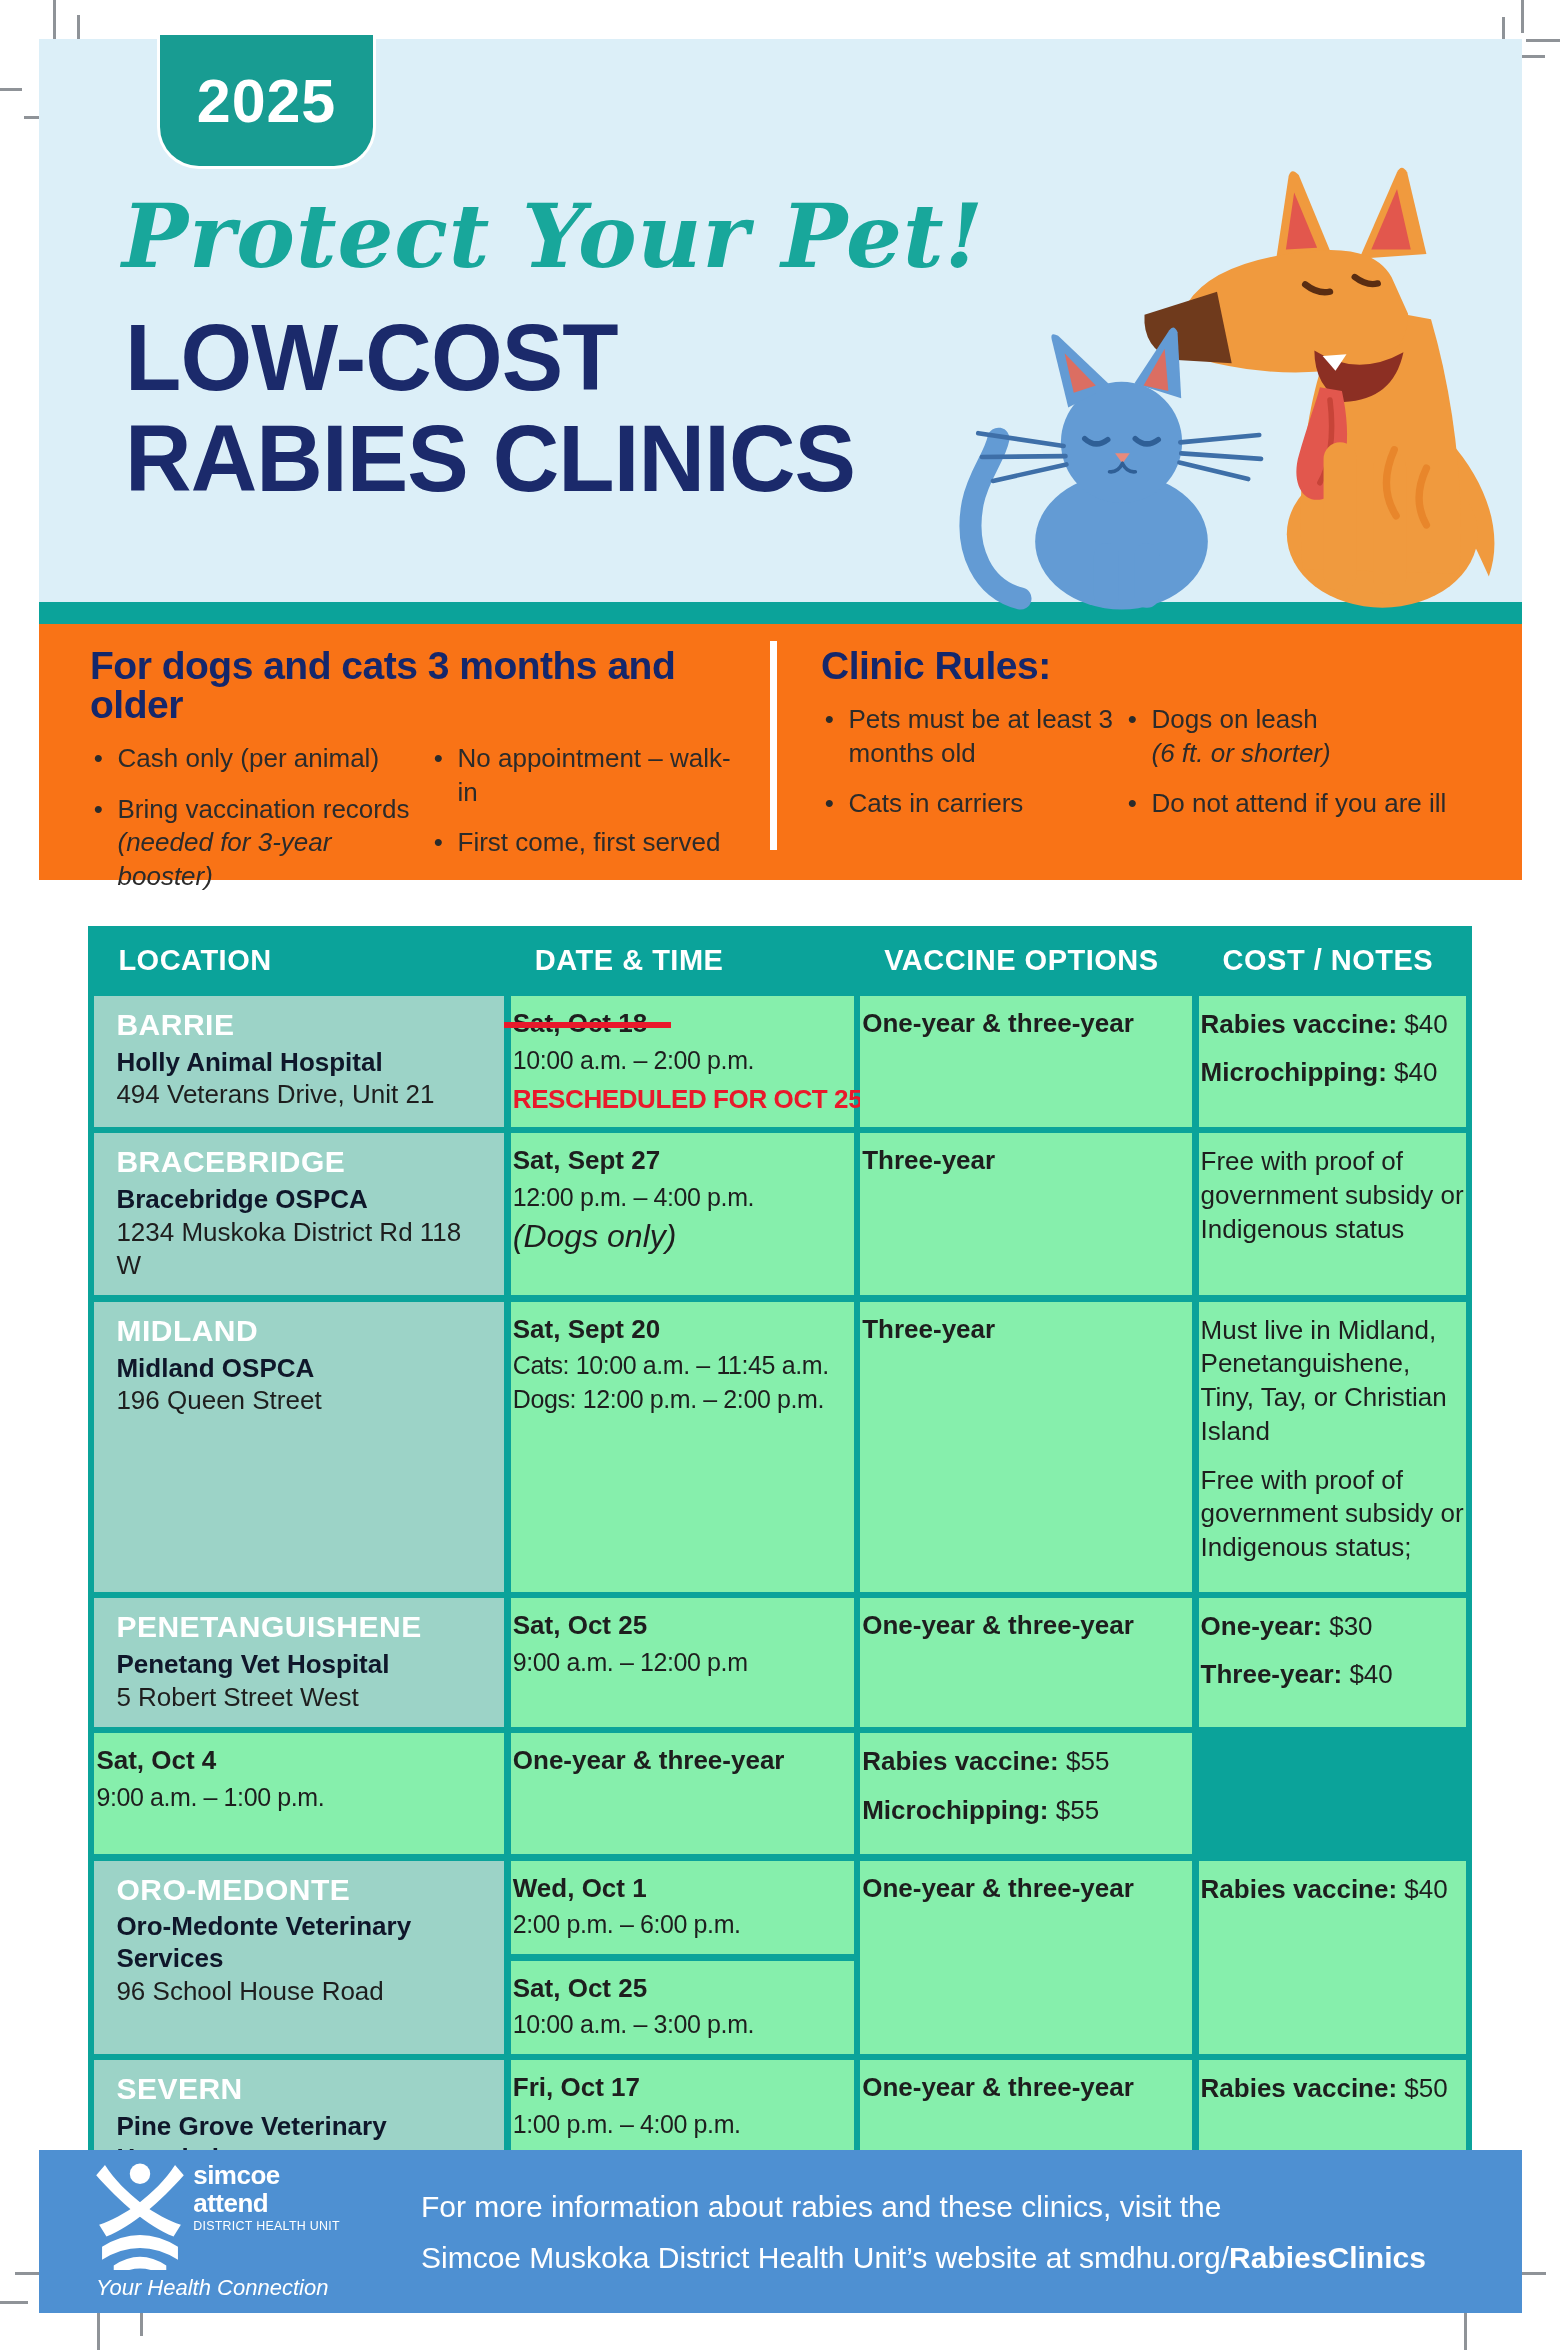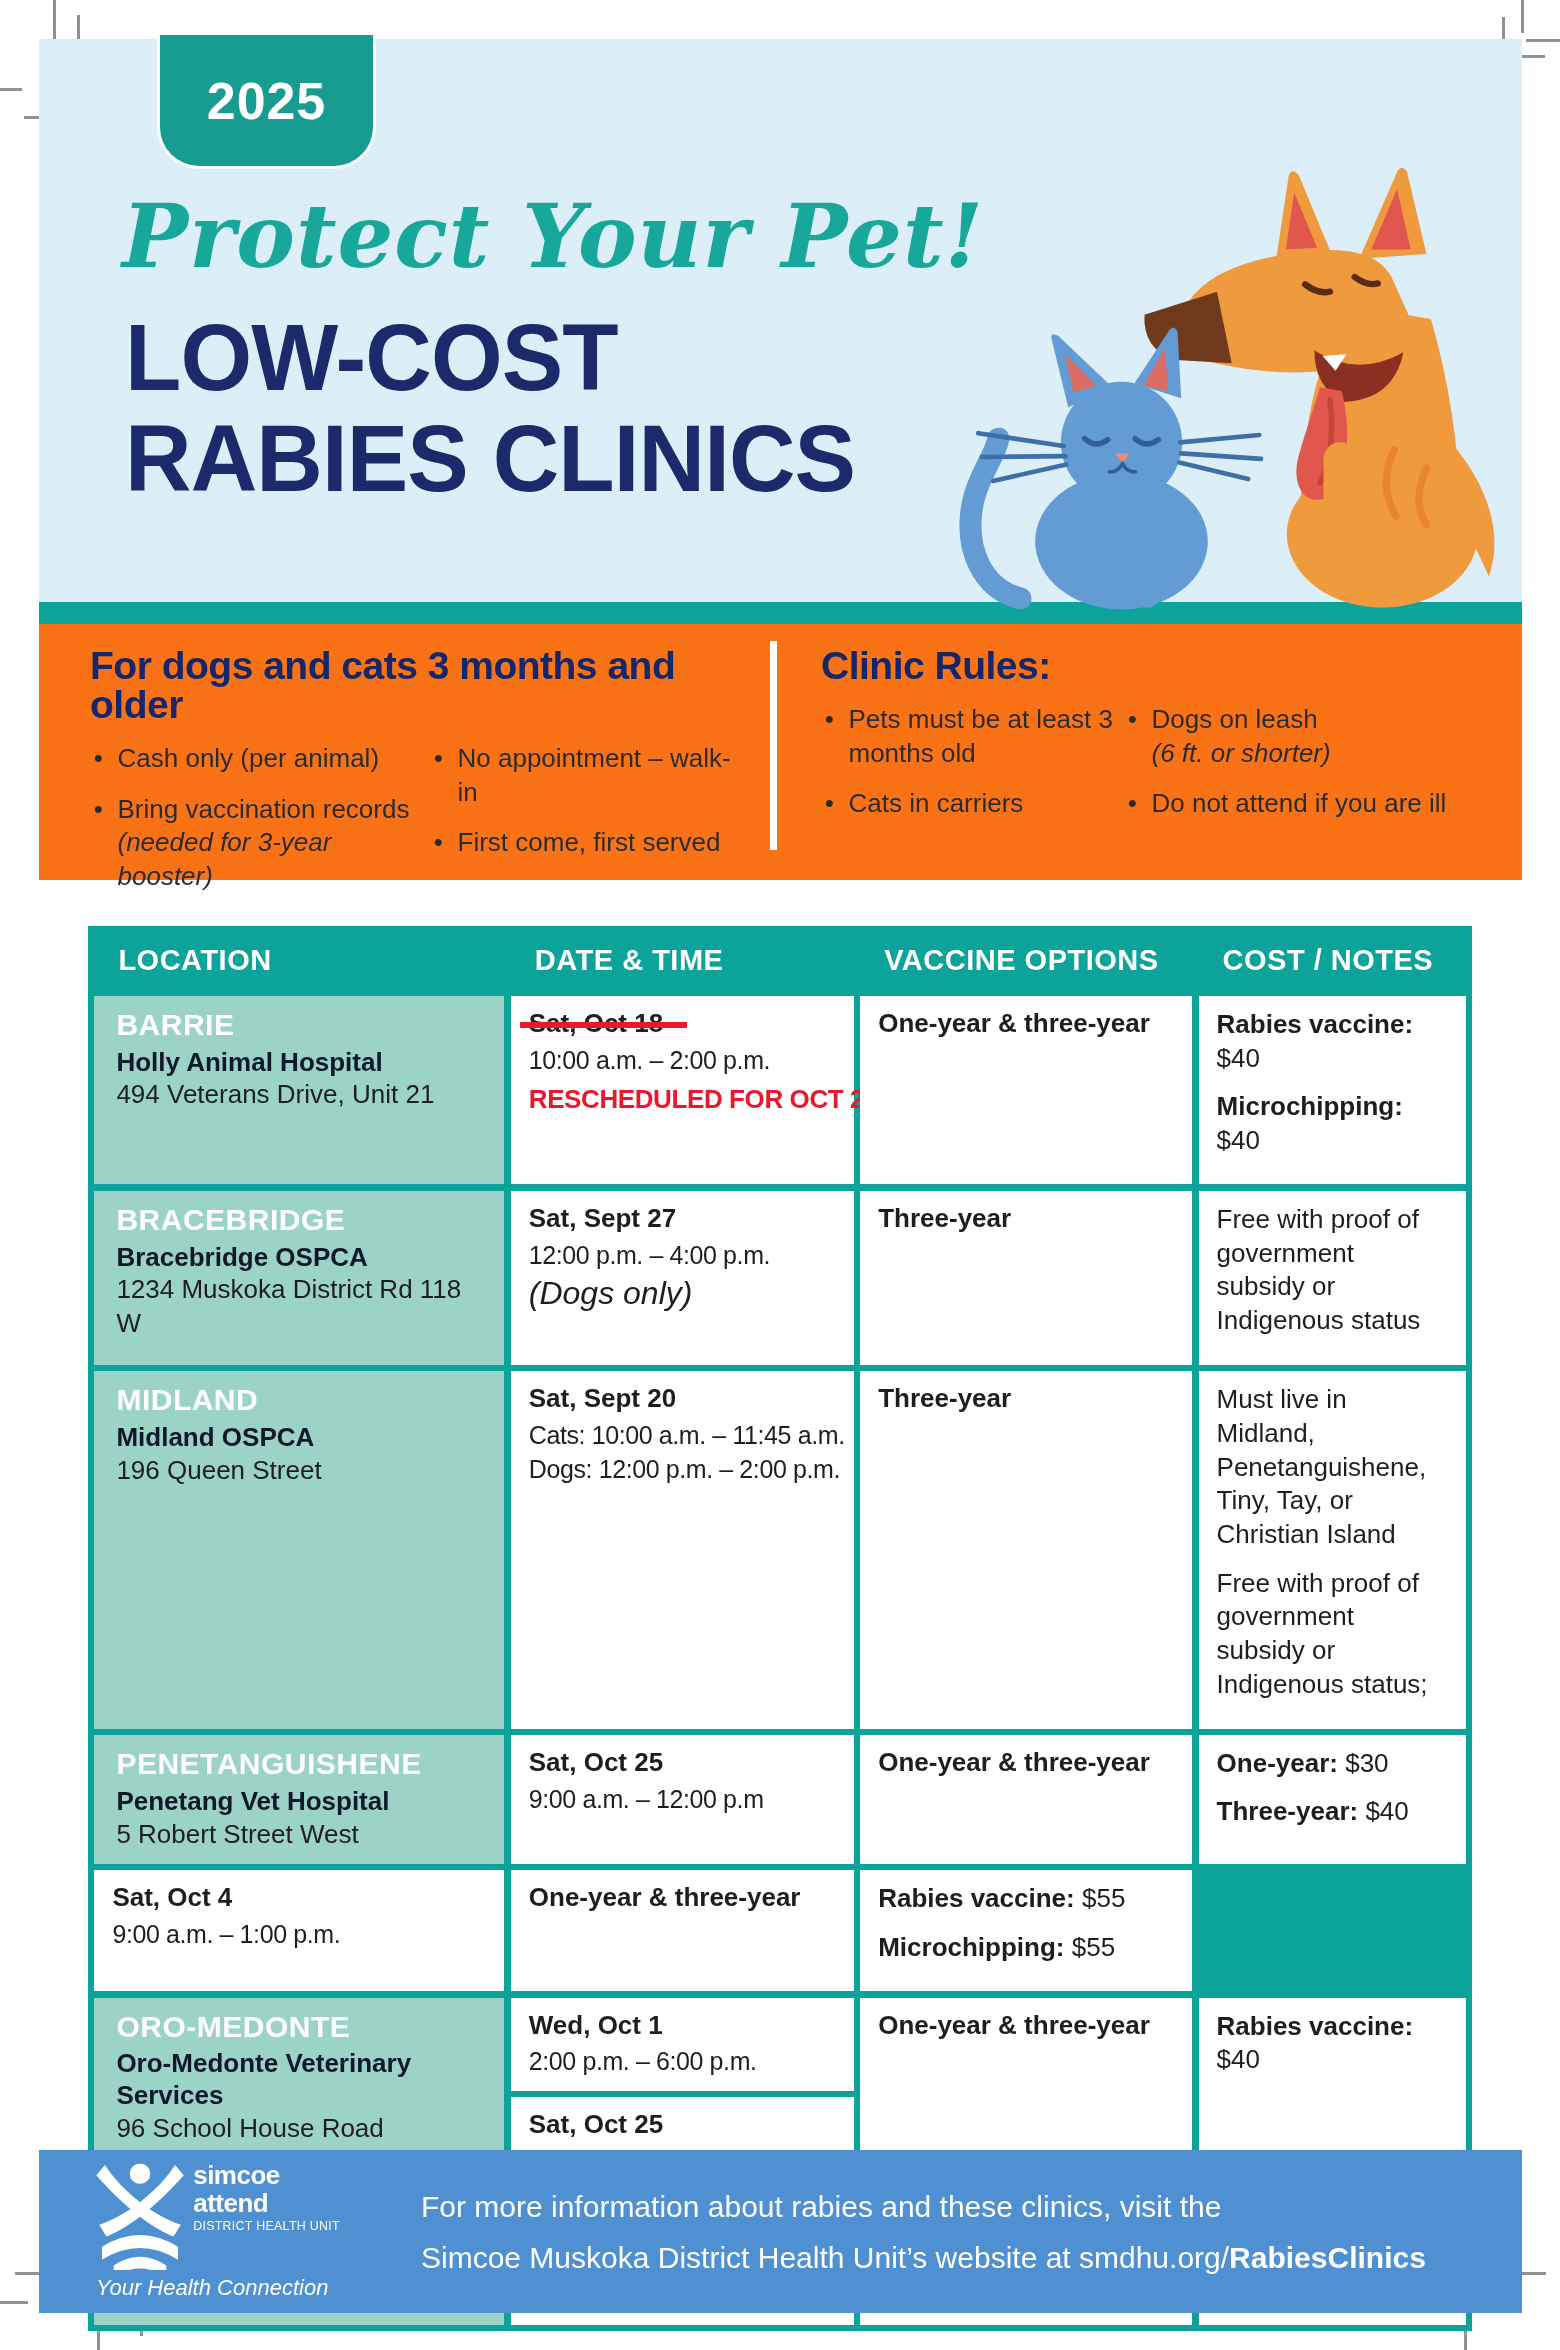--- a/index.html
+++ b/index.html
@@ -14,21 +14,21 @@
   .crop{position:absolute;background:#8f9398;}
   .crop.h{height:2.8px;} .crop.v{width:2.8px;}
 
   
   .header{position:absolute;left:0;top:0;width:1483px;height:563px;background:#DCEFF8;}
   .badge{
     position:absolute;left:118px;top:-3.7px;width:219px;height:134px;background:#189C92;
     border:3.7px solid #fff;border-top:none;border-radius:0 0 42px 42px;
     display:flex;align-items:center;justify-content:center;box-sizing:border-box;
   }
-  .badge span{color:#fff;font-size:52px;font-weight:bold;letter-spacing:0.9px;text-align:center;}
+  .badge span{color:#fff;font-size:61px;font-weight:bold;letter-spacing:0.9px;text-align:center;}
   .script-title{
     position:absolute;left:83px;top:145px;
     font-family:"DejaVu Serif", serif;font-style:italic;font-weight:bold;
     font-size:88px;color:#18A79B;letter-spacing:0.9px;white-space:nowrap;
   }
   .main-title{
     position:absolute;left:86px;top:268px;color:#1B2A6B;
     font-size:95px;font-weight:bold;line-height:1.06;letter-spacing:-0.9px;
     transform:scaleX(0.97);transform-origin:left top;white-space:nowrap;
   }
@@ -60,21 +60,21 @@
   }
   .t-head{
     display:grid;grid-template-columns:410px 343px 332px 1fr;gap:6.4px;
     min-height:57px;align-items:center;background:#0BA39A;
   }
   .t-head div{
     color:#fff;font-weight:bold;font-size:29px;letter-spacing:0.5px;
     padding-left:24px;white-space:nowrap;
   }
   .t-row{display:grid;grid-template-columns:410px 343px 332px 1fr;gap:6.4px;}
-  .cell{background:#ffffff;padding:12px 18px;box-sizing:border-box;}
+  .cell{background:#86efac;padding:12px 2px;box-sizing:border-box;}
   .cell.loc{background:#9CD3C7;padding:13px 22px;}
   .city{color:#fff;font-weight:bold;font-size:30px;letter-spacing:0.5px;margin-bottom:6.4px;line-height:1.05;}
   .venue{font-weight:bold;font-size:26px;color:#0f172a;line-height:1.22;}
   .addr{font-size:26px;color:#1e1e1e;line-height:1.28;}
   .datecol{display:flex;flex-direction:column;gap:6.4px;}
   .datecol .cell{flex:1;}
   .date{font-weight:bold;font-size:26px;color:#1e1e1e;margin-bottom:4.6px;line-height:1.2;}
   .time{font-size:25px;color:#1e1e1e;line-height:1.35;letter-spacing:-0.4px;white-space:nowrap;}
   .note-i{font-style:italic;font-size:32px;color:#1e1e1e;line-height:1.35;}
   .alert{color:#E9192B;font-weight:bold;font-size:26px;margin-top:6.4px;letter-spacing:-0.4px;white-space:nowrap;}

